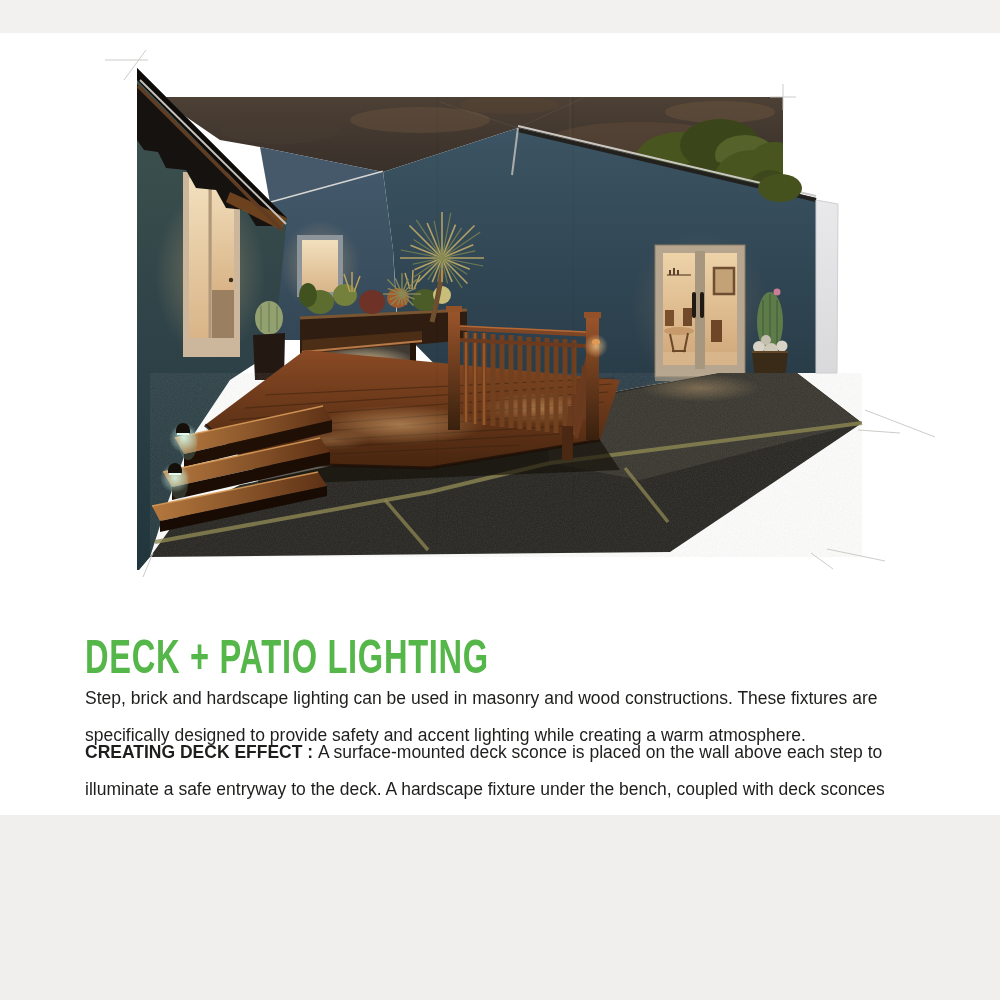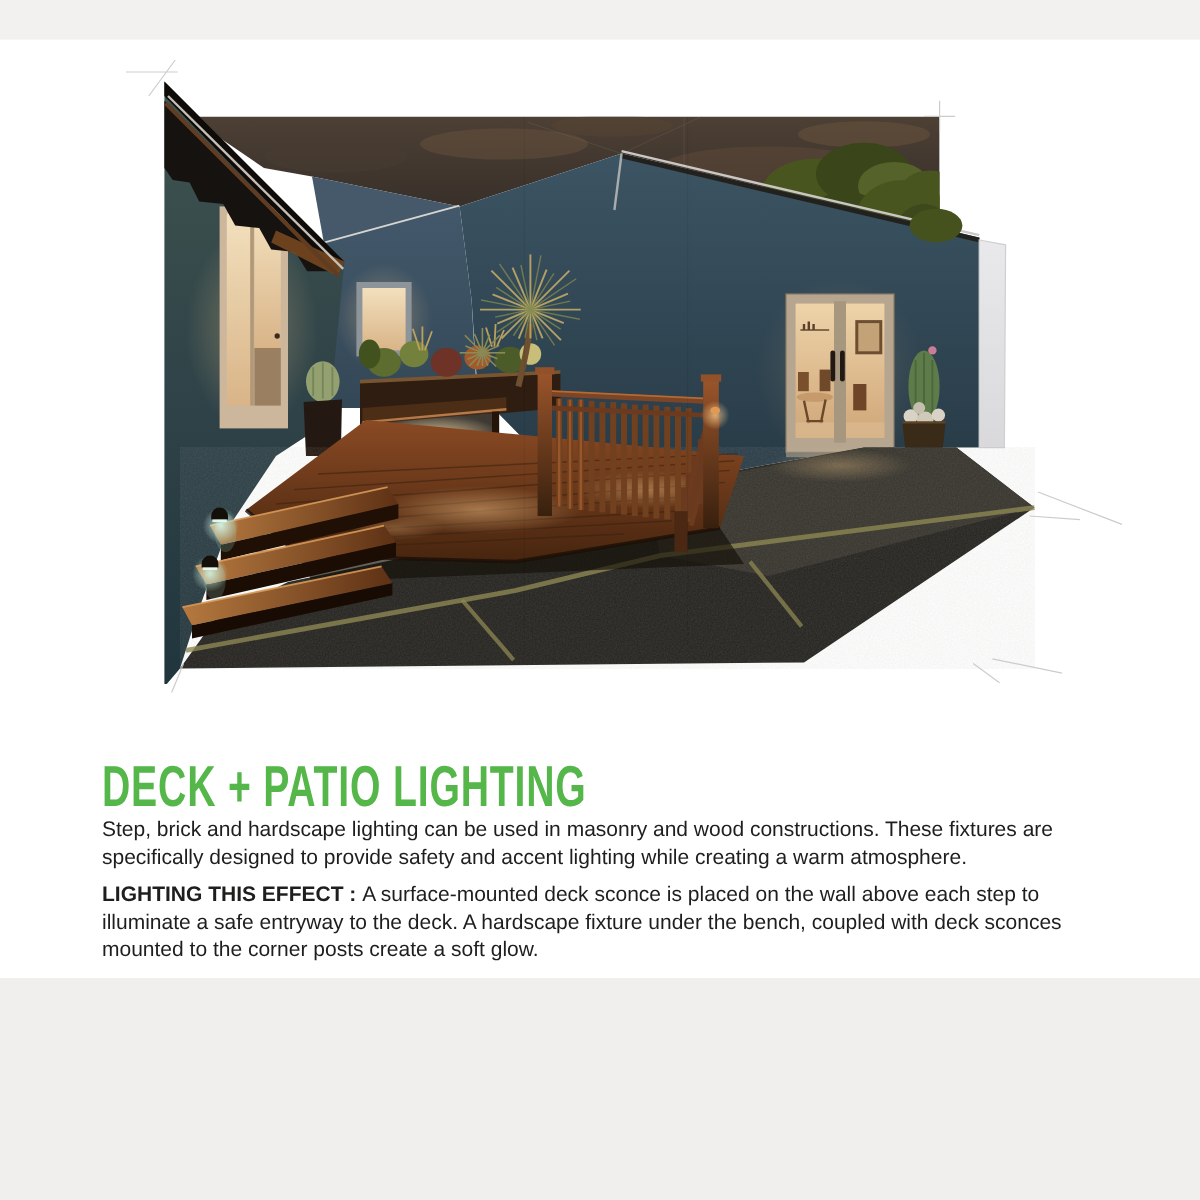--- a/index.html
+++ b/index.html
@@ -3,21 +3,21 @@
 <meta charset="utf-8">
 <style>
   html,body{margin:0;padding:0;}
   body{width:1000px;height:1000px;position:relative;background:#ffffff;
        font-family:"Liberation Sans",sans-serif;overflow:hidden;}
   .top-band{position:absolute;left:0;top:0;width:1000px;height:33px;background:#f2f1f0;}
   .render-wrap{position:absolute;left:80px;top:40px;width:880px;height:560px;}
   .headline{position:absolute;left:85px;top:601px;font-size:48px;font-weight:700;
             color:#55b649;letter-spacing:1px;white-space:nowrap;
             transform:scaleX(0.68);transform-origin:left center;line-height:1;}
-  .para{position:absolute;left:85px;width:852px;font-size:17.5px;line-height:23px;
+  .para{position:absolute;left:85px;width:852px;font-size:17.5px;line-height:37px;
         color:#1e1e1c;}
   .para-1{top:662px;}
   .para-2{top:716px;}
   .para-label{font-weight:700;}
   .footer{position:absolute;left:0;top:815px;width:1000px;height:185px;background:#f0efee;}
 </style>
 </head>
 <body>
 
 <div class="top-band"></div>
@@ -323,18 +323,18 @@
     <path d="M73,513 L63,537"></path>
     <path d="M747,509 L805,521 M731,513 L753,529"></path>
   </g>
 </svg>
 </div>
 
 <h1 class="headline">DECK + PATIO LIGHTING</h1>
 
 <p class="para para-1">Step, brick and hardscape lighting can be used in masonry and wood constructions. These fixtures are specifically designed to provide safety and accent lighting while creating a warm atmosphere.</p>
 
-<p class="para para-2"><span class="para-label">LIGHTING THIS EFFECT : </span><span>A surface-mounted deck sconce is placed on the wall above each step to illuminate a safe entryway to the deck. A hardscape fixture under the bench, coupled with deck sconces mounted to the corner posts create a soft glow.</span></p>
+<p class="para para-2"><span class="para-label">CREATING DECK EFFECT : </span><span>A surface-mounted deck sconce is placed on the wall above each step to illuminate a safe entryway to the deck. A hardscape fixture under the bench, coupled with deck sconces mounted to the corner posts create a soft glow.</span></p>
 
 <div class="footer">
   
   
 </div>
 
 </body></html>

